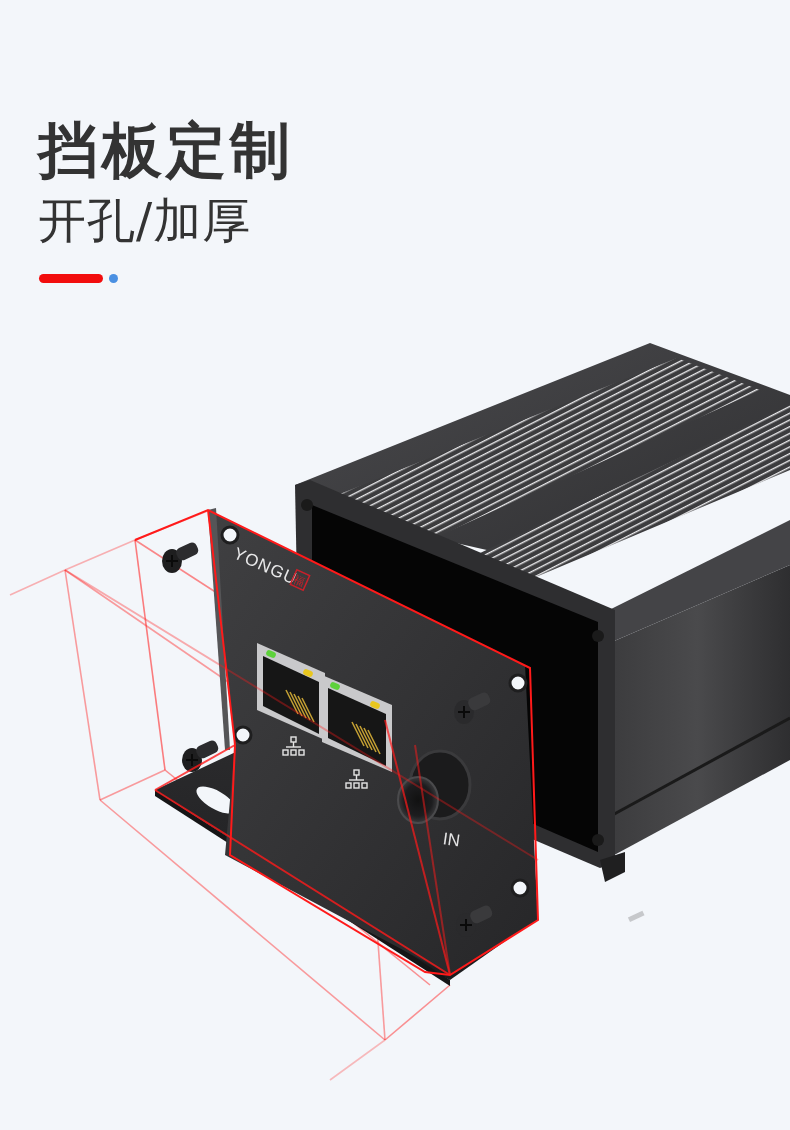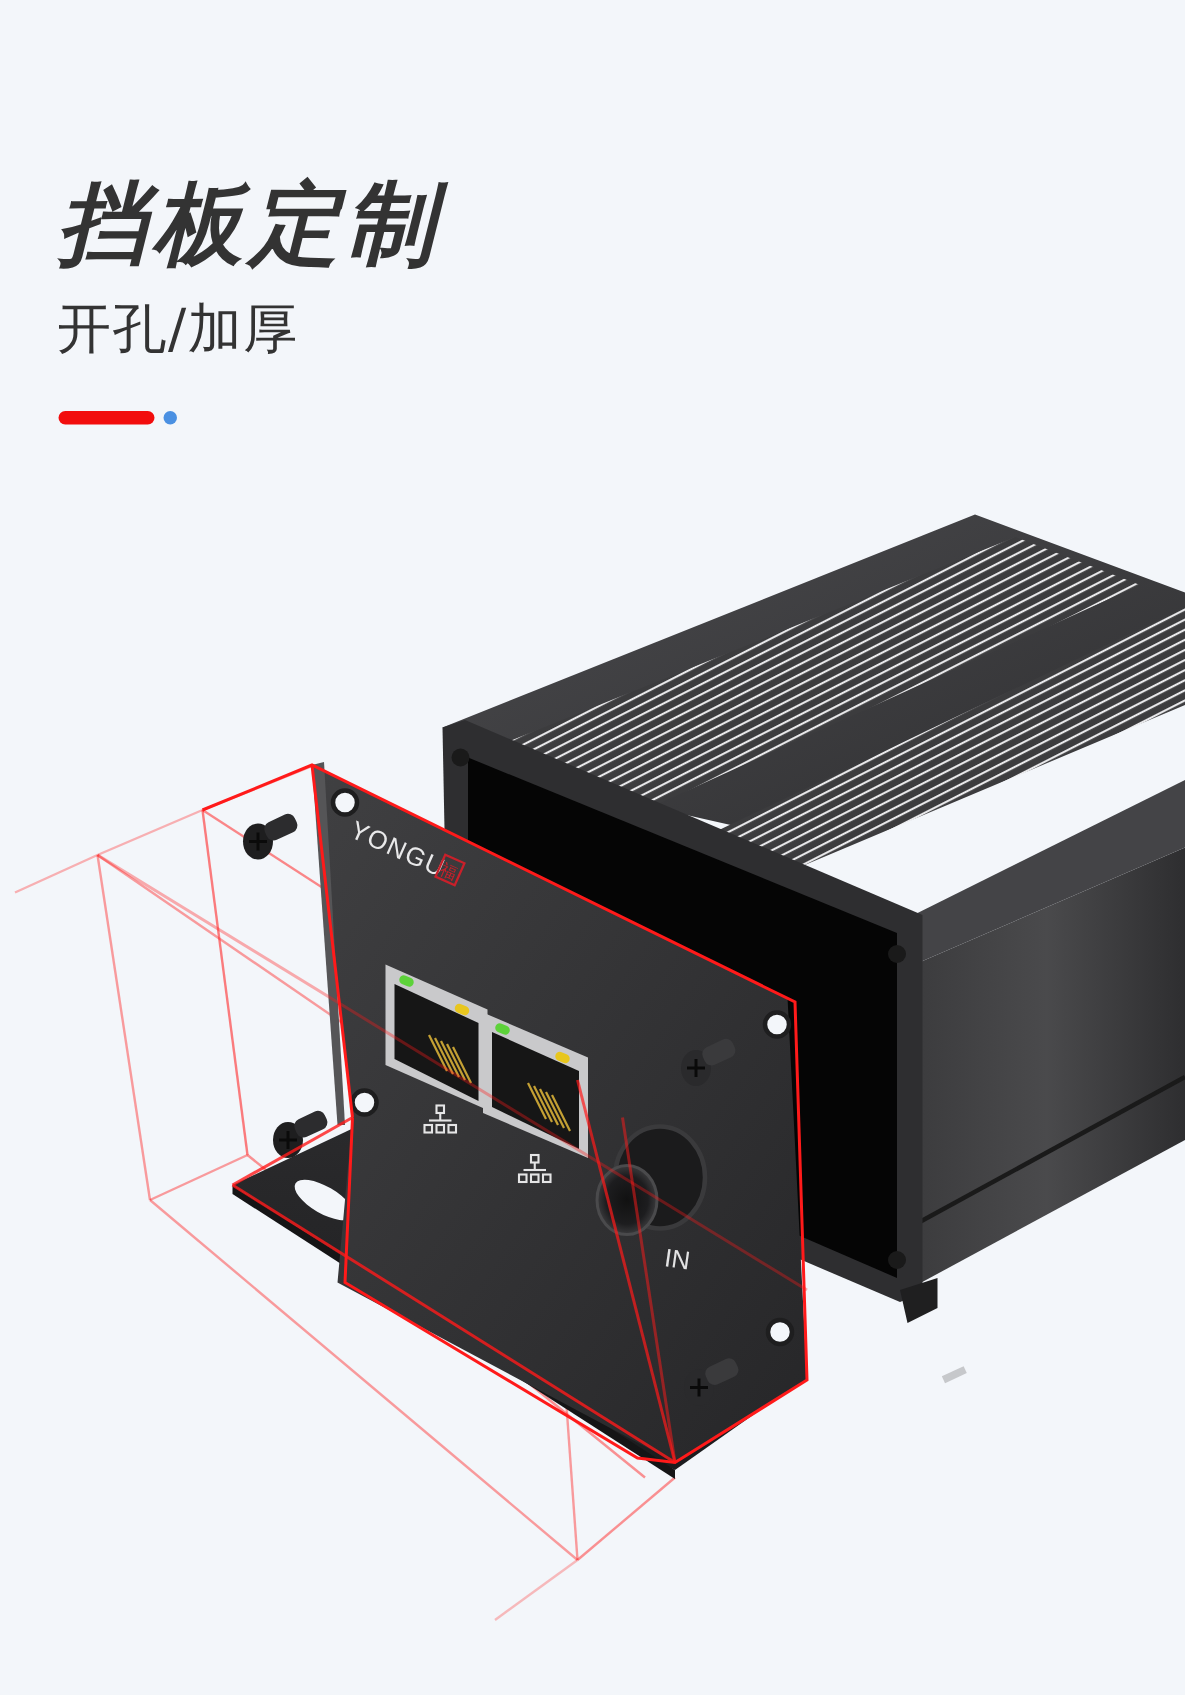--- a/index.html
+++ b/index.html
@@ -1,20 +1,20 @@
 <!DOCTYPE html>
 <html><head>
 <meta charset="utf-8">
 <style>
   html, body { margin:0; padding:0; }
   body { width:790px; height:1130px; background:#f3f6fa; position:relative; overflow:hidden;
          font-family:"DejaVu Sans","Liberation Sans",sans-serif; }
   .title { position:absolute; left:38px; top:112px; font-size:60px; font-weight:bold; color:#333333;
-           letter-spacing:4px; line-height:76px;font-style:italic; }
-  .subtitle { position:absolute; left:38px; top:198px; font-size:36px; color:#333333; letter-spacing:1px;
+           letter-spacing:4px; line-height:76px; }
+  .subtitle { position:absolute; left:38px; top:198px; font-size:48px; color:#333333; letter-spacing:1px;
               line-height:44px; }
   .accent-bar { position:absolute; left:39px; top:274px; width:64px; height:9px; border-radius:5px; }
   .accent-dot { position:absolute; left:109px; top:274px; width:9px; height:9px; border-radius:50%; }
   .scene { position:absolute; left:0; top:0; width:790px; height:1130px; }
   .brand { font-family:"Liberation Sans",sans-serif; }
 </style>
 </head>
 <body>
 
 <div class="title">挡板定制</div>

